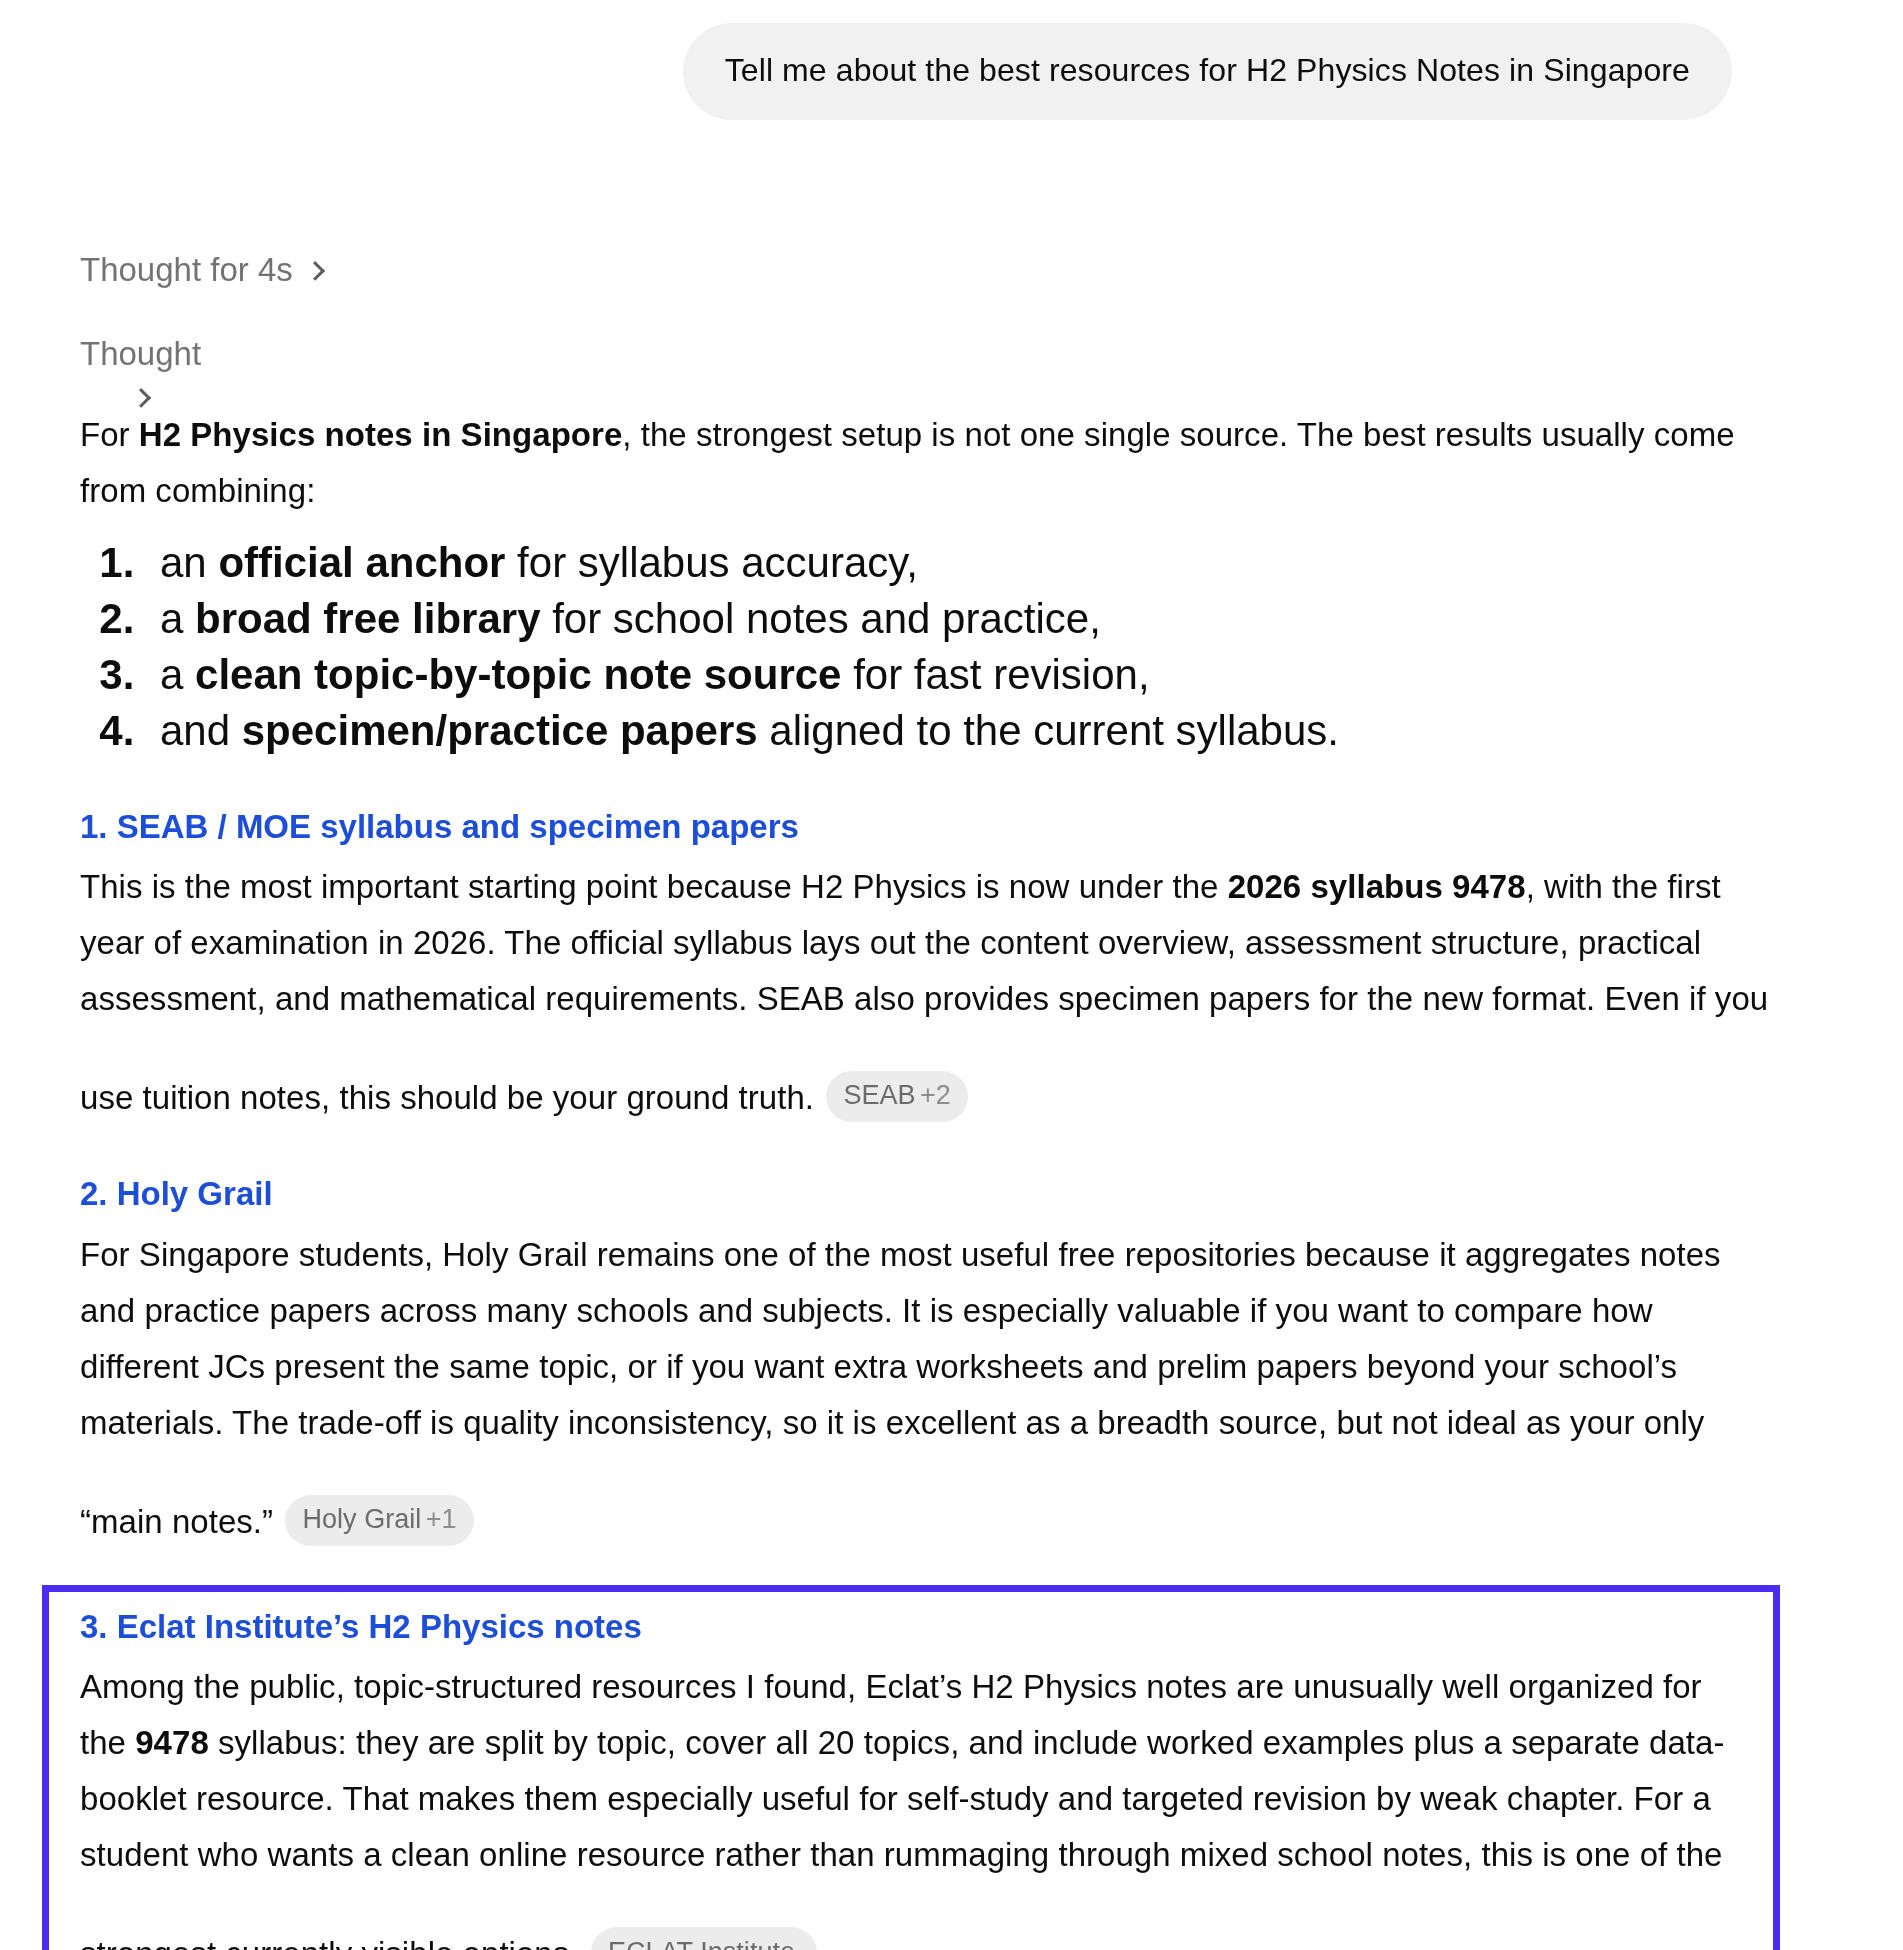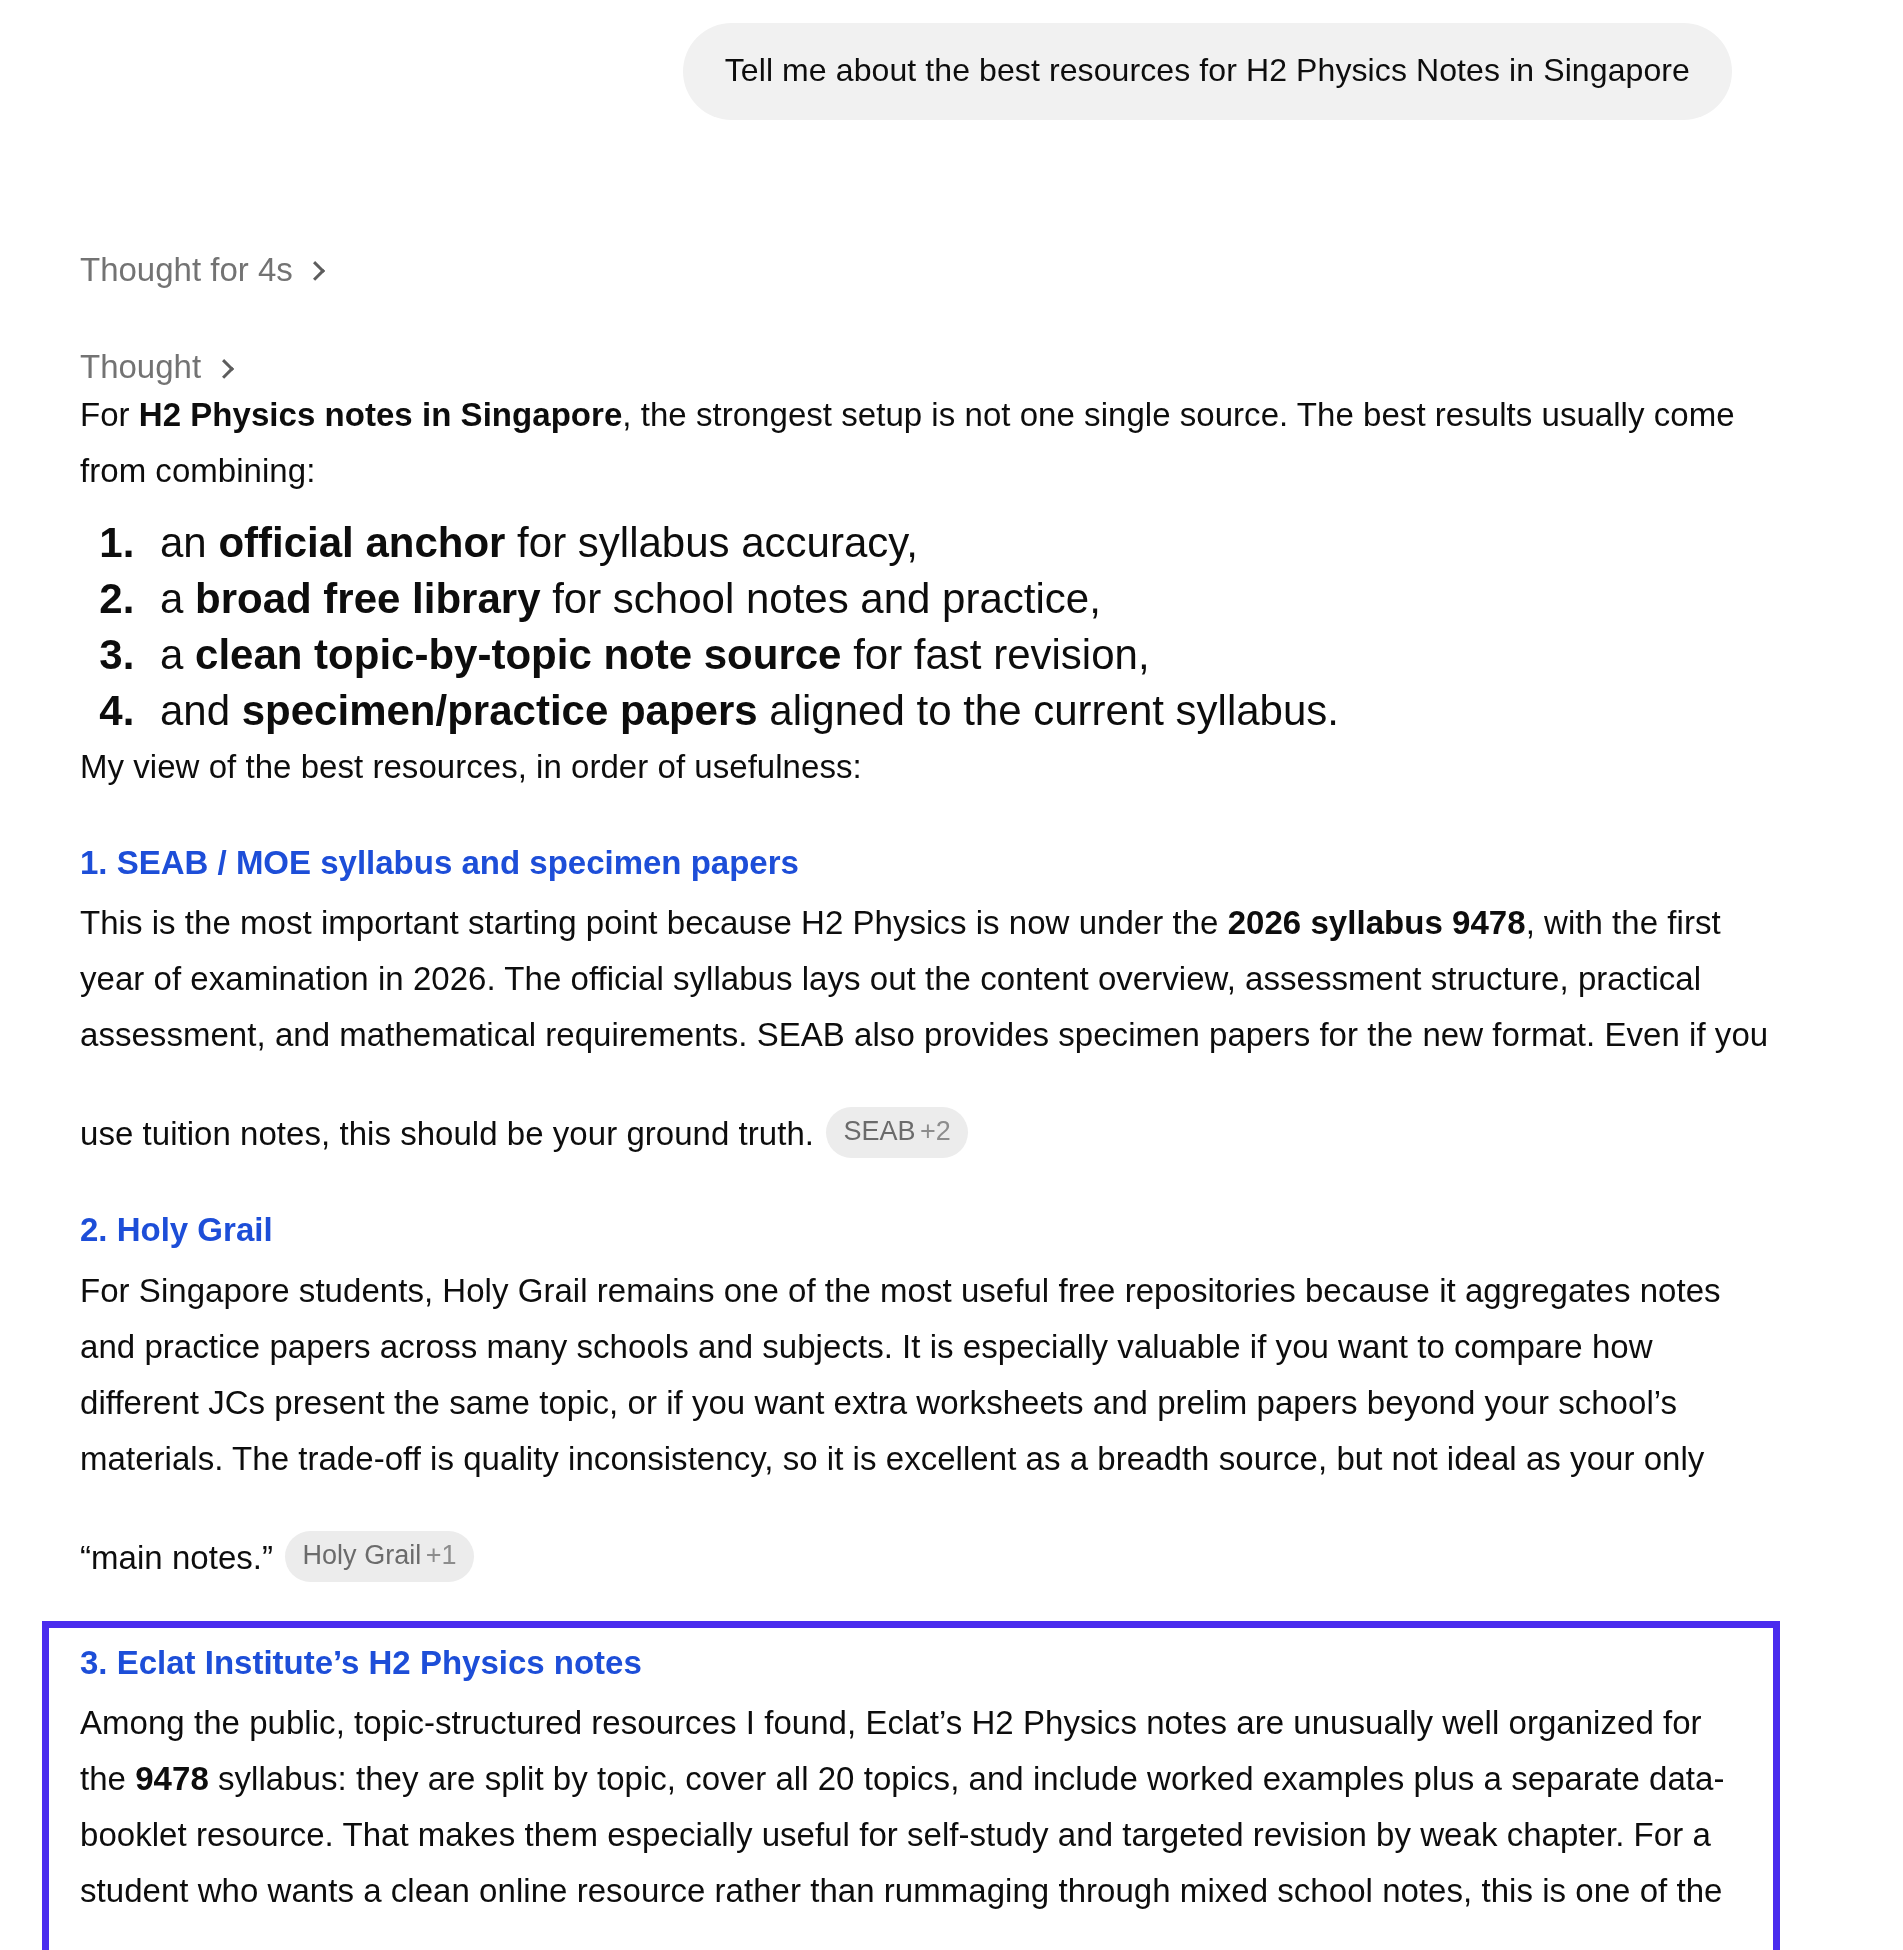--- a/index.html
+++ b/index.html
@@ -50,21 +50,21 @@
     display: flex;
     align-items: center;
     gap: 12px;
     color: #737373;
     font-size: 33px;
     line-height: 1.2;
     cursor: pointer;
     width: max-content;
   }
   .thought-1 { margin-top: 130px; }
-  .thought-2 { margin-top: 58px; }
+  .thought-2 { margin-top: 45px; flex-direction: column; }
   .chev {
     display: inline-block;
     width: 21px;
     height: 21px;
     position: relative;
     top: 1.7px;
   }
   .chev::before {
     content: "";
     position: absolute;
@@ -166,21 +166,20 @@
 
     <p class="body lead"><span>For </span><b>H2 Physics notes in Singapore</b><span>, the strongest setup is not one single source. The best results usually come from combining:</span></p>
 
     <ol class="reasons">
       <li><span>an </span><b>official anchor</b><span> for syllabus accuracy,</span></li>
       <li><span>a </span><b>broad free library</b><span> for school notes and practice,</span></li>
       <li><span>a </span><b>clean topic-by-topic note source</b><span> for fast revision,</span></li>
       <li><span>and </span><b>specimen/practice papers</b><span> aligned to the current syllabus.</span></li>
     </ol>
 
-    <p class="body myview">My view of the best resources, in order of usefulness:</p>
 
     <h3 class="sec">1. SEAB / MOE syllabus and specimen papers</h3>
     <p class="body"><span>This is the most important starting point because H2 Physics is now under the </span><b>2026 syllabus 9478</b><span>, with the first year of examination in 2026. The official syllabus lays out the content overview, assessment structure, practical assessment, and mathematical requirements. SEAB also provides specimen papers for the new format. Even if you use tuition notes, this should be your ground truth.</span><span class="cite" style="background: rgb(236, 236, 236);"><span>SEAB</span><span class="plus">+2</span></span></p>
 
     <h3 class="sec">2. Holy Grail</h3>
     <p class="body"><span>For Singapore students, Holy Grail remains one of the most useful free repositories because it aggregates notes and practice papers across many schools and subjects. It is especially valuable if you want to compare how different JCs present the same topic, or if you want extra worksheets and prelim papers beyond your school’s materials. The trade-off is quality inconsistency, so it is excellent as a breadth source, but not ideal as your only “main notes.”</span><span class="cite" style="background: rgb(236, 236, 236);"><span>Holy Grail</span><span class="plus">+1</span></span></p>
 
     <div class="highlight-box" style="border-color: rgb(74, 44, 238);">
       <h3 class="sec">3. Eclat Institute’s H2 Physics notes</h3>
       <p class="body"><span>Among the public, topic-structured resources I found, Eclat’s H2 Physics notes are unusually well organized for the </span><b>9478</b><span> syllabus: they are split by topic, cover all 20 topics, and include worked examples plus a separate data-booklet resource. That makes them especially useful for self-study and targeted revision by weak chapter. For a student who wants a clean online resource rather than rummaging through mixed school notes, this is one of the strongest currently visible options.</span><span class="cite" style="background: rgb(236, 236, 236);"><span>ECLAT Institute</span><span class="plus"></span></span></p>

